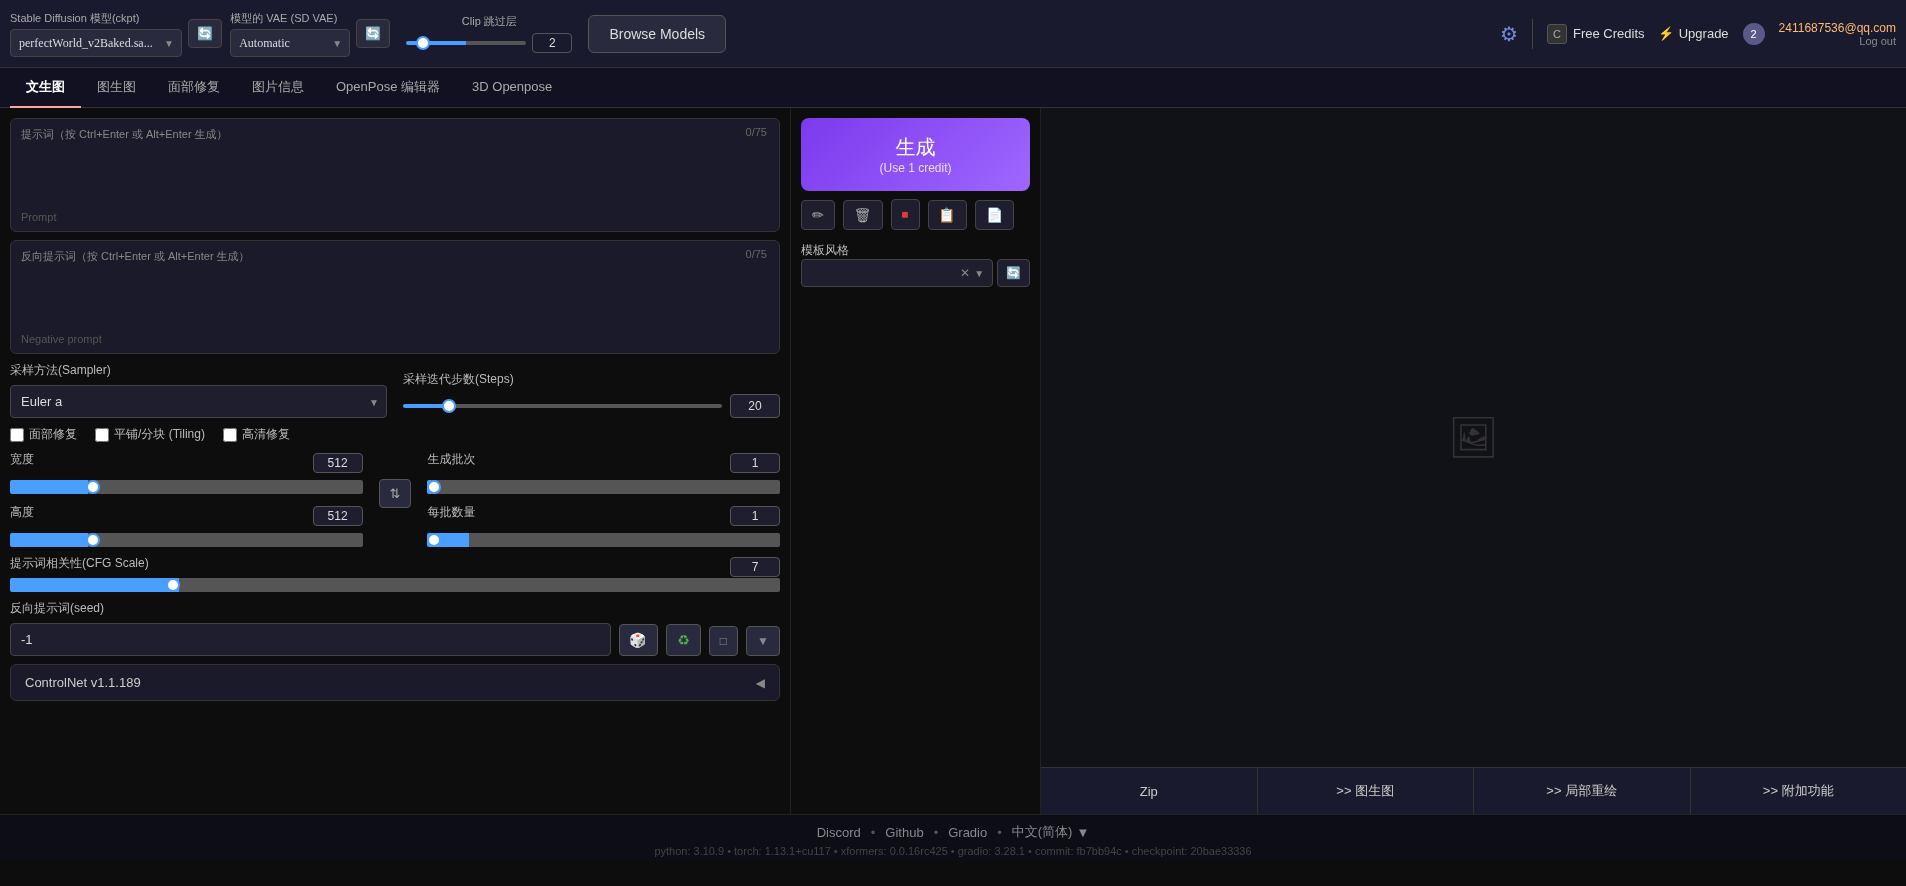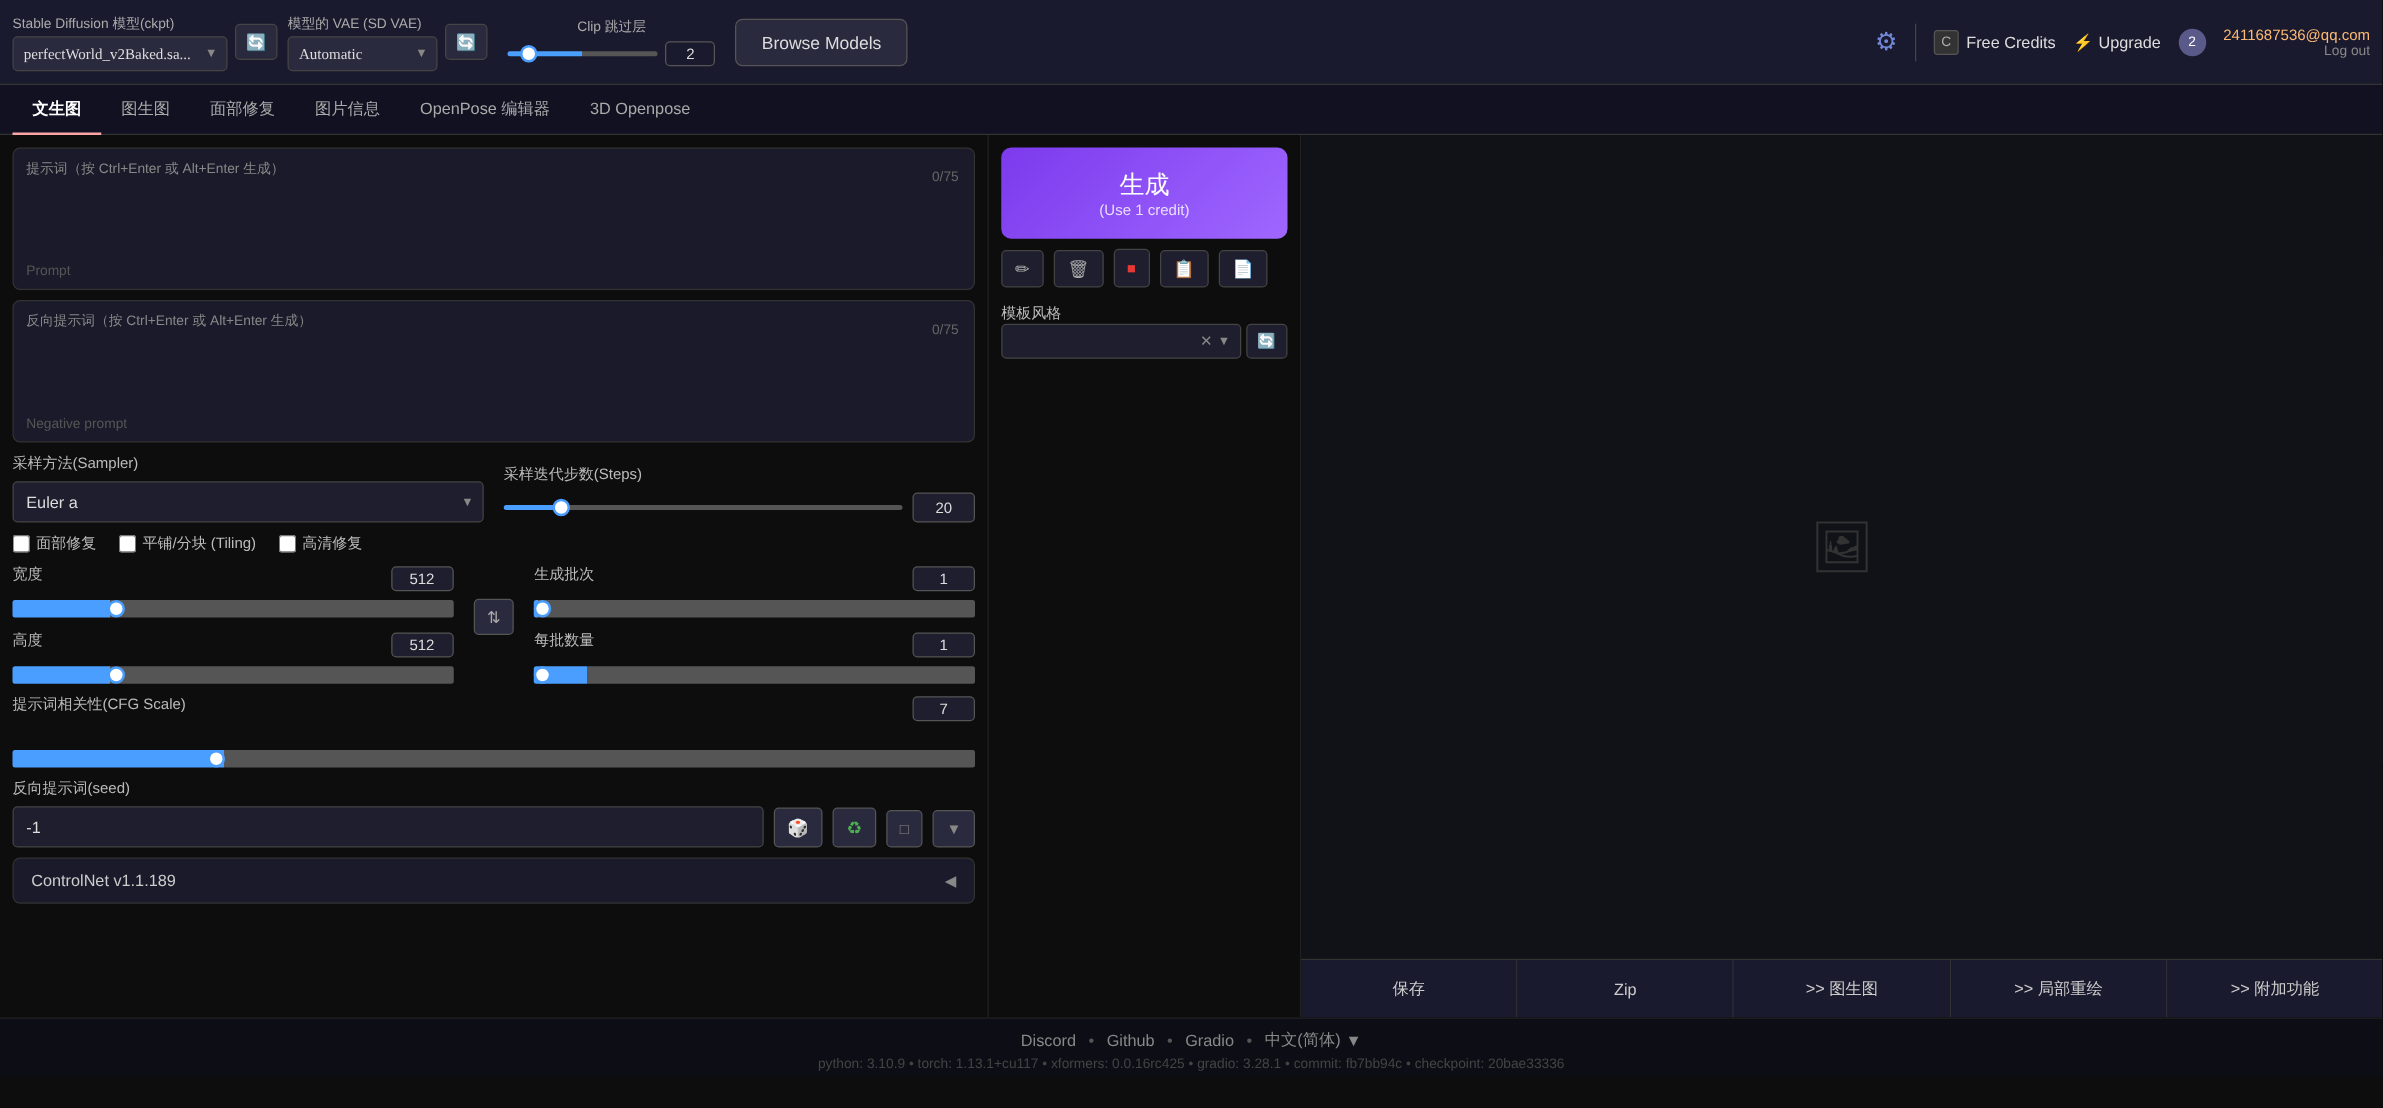--- a/index.html
+++ b/index.html
@@ -213,21 +213,21 @@
     
     .prompt-box {
       background: #1a1a2a;
       border: 1px solid #333;
       border-radius: 6px;
       padding: 8px 10px;
       position: relative;
     }
     .prompt-counter {
       position: absolute;
-      top: 16px;
+      top: 6px;
       right: 8px;
       font-size: 11px;
       color: #666;
       background: #1a1a2a;
       padding: 1px 4px;
       border-radius: 3px;
       text-align: center;
     }
     .prompt-title {
       font-size: 11px;
@@ -684,21 +684,21 @@
           </div>
           <input type="range" class="slider-range" min="1" max="100" value="1" style="background: linear-gradient(to right, rgb(74, 158, 255) 0%, rgb(74, 158, 255) 1%, rgb(85, 85, 85) 1%);">
           <div style="display:flex;align-items:center;justify-content:space-between;margin-top:4px;">
             <span class="section-label">每批数量</span>
             <span class="value-box" style="font-size:12px;padding:2px 8px;">1</span>
           </div>
           <input type="range" class="slider-range" min="1" max="8" value="1" style="background: linear-gradient(to right, rgb(74, 158, 255) 0%, rgb(74, 158, 255) 12%, rgb(85, 85, 85) 12%);">
         </div>
       </div>
 
-      <div style="display:flex;flex-direction:column;gap:22px;">
+      <div style="display:flex;flex-direction:column;gap:0;">
         <div style="display:flex;align-items:center;justify-content:space-between;">
           <span class="section-label">提示词相关性(CFG Scale)</span>
           <span class="value-box" style="font-size:12px;padding:2px 8px;">7</span>
         </div>
         <input type="range" class="slider-range" min="1" max="30" value="7" style="background: linear-gradient(to right, rgb(74, 158, 255) 0%, rgb(74, 158, 255) 22%, rgb(85, 85, 85) 22%);">
       </div>
 
       <div>
         <div class="section-label">反向提示词(seed)</div>
         <div class="seed-row">
@@ -743,21 +743,20 @@
           <button class="template-refresh">🔄</button>
         </div>
       </div>
     </div>
 
     <div class="image-col">
       <div class="image-col-canvas">
         <span class="image-placeholder">🖼</span>
       </div>
       <div class="image-col-actions">
-        <button class="img-action-btn">保存</button>
         <button class="img-action-btn">Zip</button>
         <button class="img-action-btn">&gt;&gt; 图生图</button>
         <button class="img-action-btn">&gt;&gt; 局部重绘</button>
         <button class="img-action-btn">&gt;&gt; 附加功能</button>
       </div>
     </div>
 
   </div>
 
   <div class="footer">

